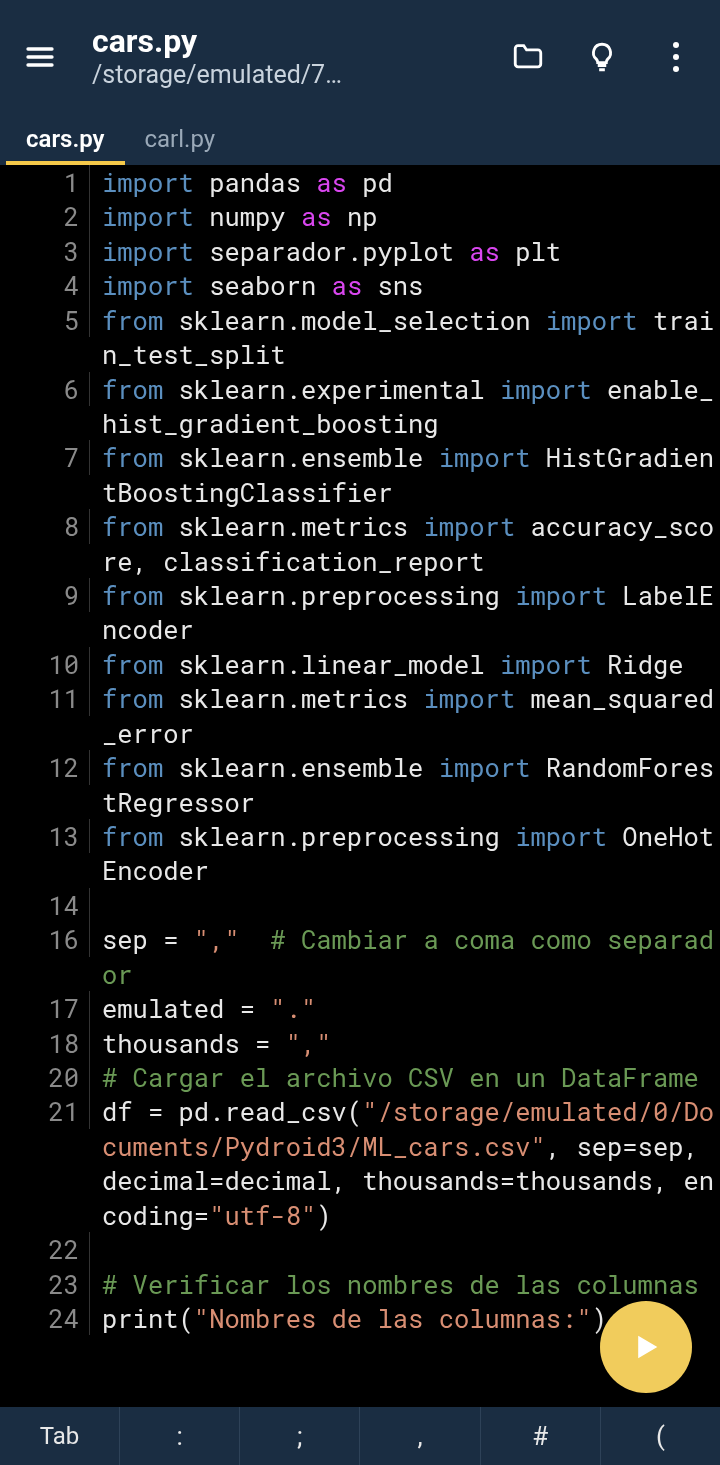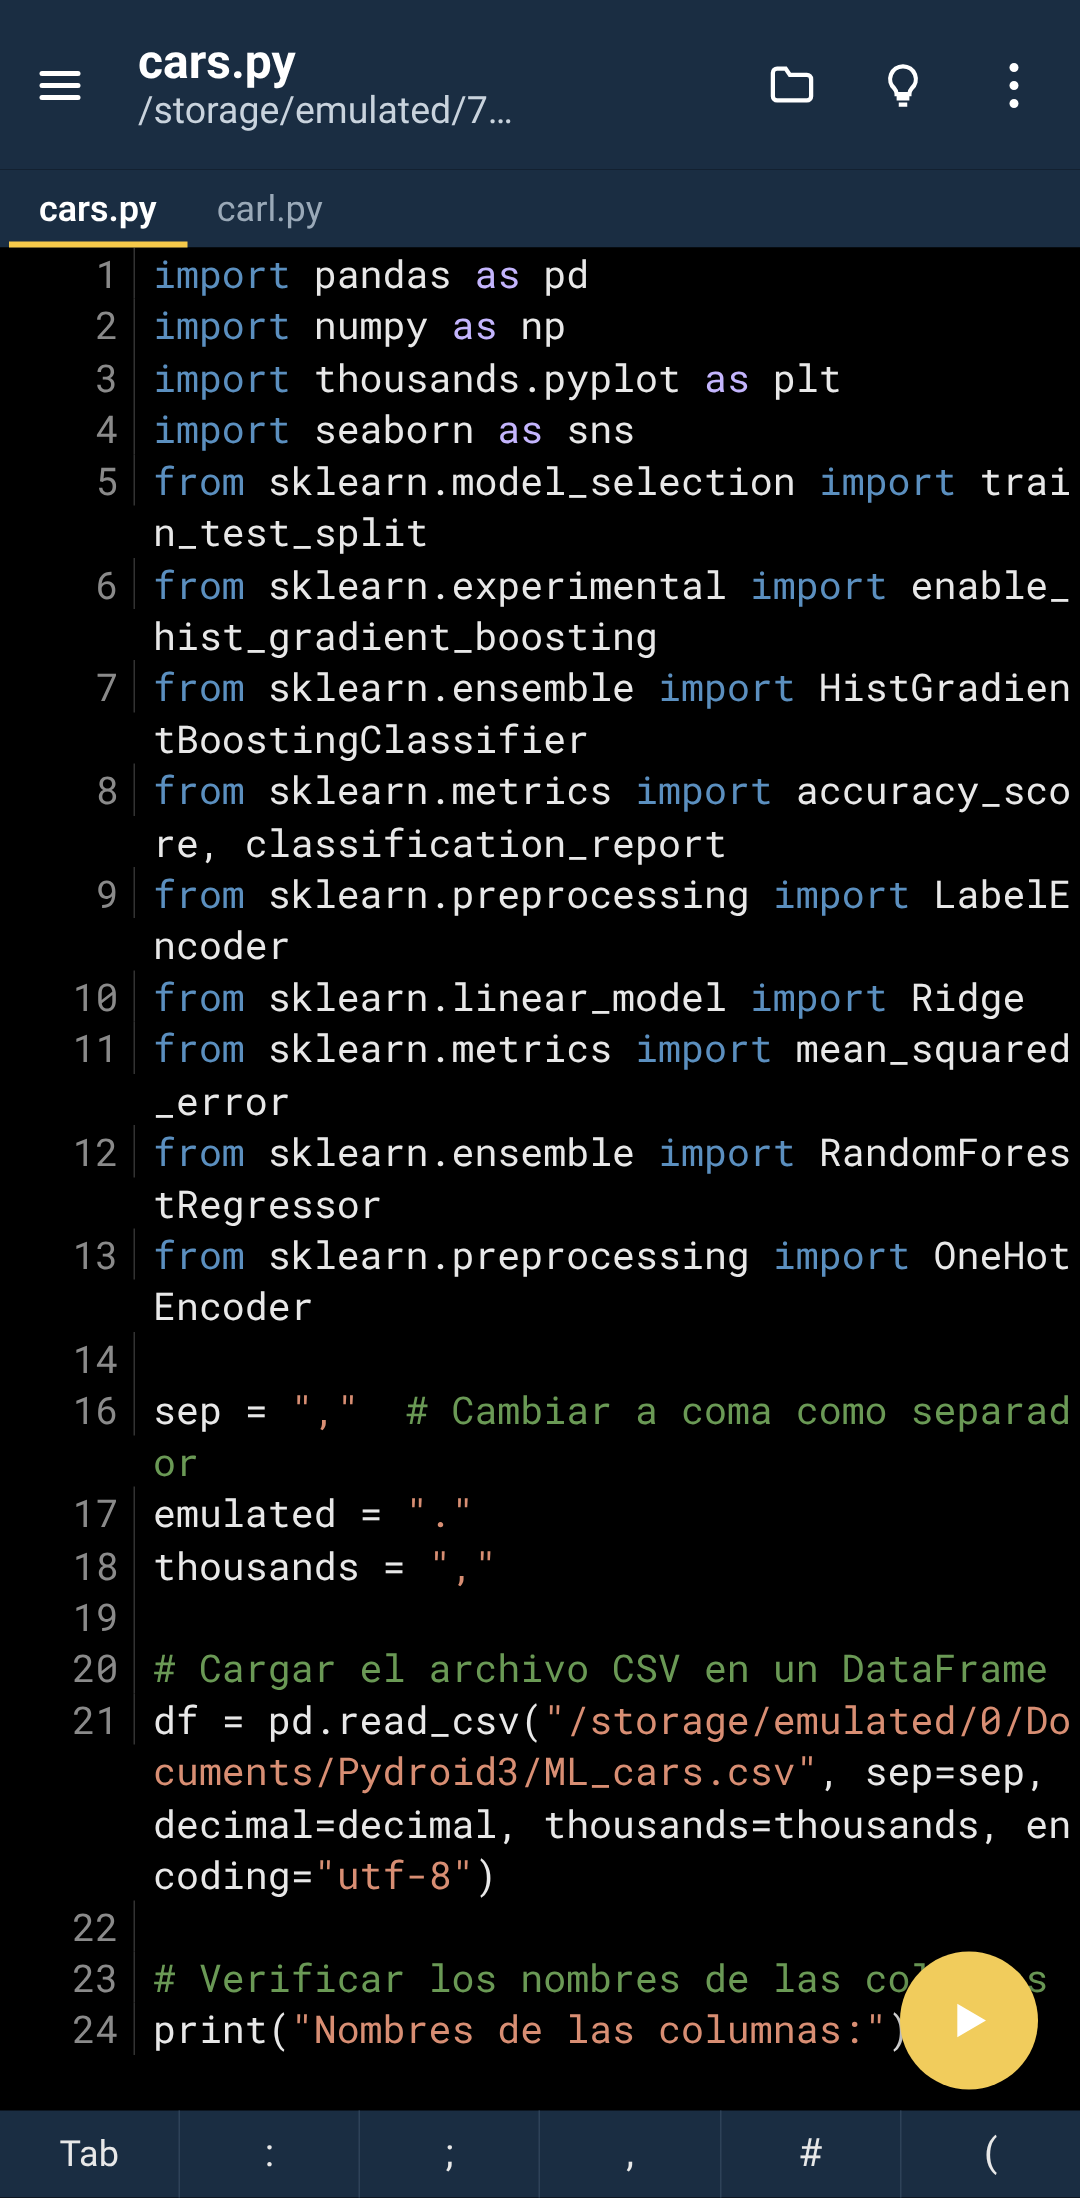--- a/index.html
+++ b/index.html
@@ -105,21 +105,21 @@
     user-select: none;
   }
   .code {
     padding-left: 12px;
     flex: 1;
     word-break: break-all;
     white-space: pre-wrap;
   }
   .kw-import { color: #5b8fbf; margin-top: 44px; }
   .kw-from   { color: #5b8fbf; }
-  .kw-as     { color: #c4b5fd; }
+  .kw-as     { color: #d946ef; }
   .ident     { color: #e8e8e8; }
   .comment   { color: #6a9955; }
   .string    { color: #d88e73; }
   .bottombar {
     position: absolute;
     left:0; right:0; bottom:0;
     height: 58px;
     background: #1a2d42;
     display:flex;
     align-items:stretch;
@@ -196,21 +196,21 @@
     <div class="line">
       <div class="gutter">1</div>
       <div class="code"><span class="kw-import">import</span> <span class="ident">pandas</span> <span class="kw-as">as</span> <span class="ident">pd</span></div>
     </div>
     <div class="line">
       <div class="gutter">2</div>
       <div class="code"><span class="kw-import">import</span> <span class="ident">numpy</span> <span class="kw-as">as</span> <span class="ident">np</span></div>
     </div>
     <div class="line">
       <div class="gutter">3</div>
-      <div class="code"><span class="kw-import">import</span> <span class="ident">thousands.pyplot</span> <span class="kw-as">as</span> <span class="ident">plt</span></div>
+      <div class="code"><span class="kw-import">import</span> <span class="ident">separador.pyplot</span> <span class="kw-as">as</span> <span class="ident">plt</span></div>
     </div>
     <div class="line">
       <div class="gutter">4</div>
       <div class="code"><span class="kw-import">import</span> <span class="ident">seaborn</span> <span class="kw-as">as</span> <span class="ident">sns</span></div>
     </div>
     <div class="line">
       <div class="gutter">5</div>
       <div class="code"><span class="kw-from">from</span> <span class="ident">sklearn.model_selection</span> <span class="kw-import">import</span> <span class="ident">train_test_split</span></div>
     </div>
     <div class="line">
@@ -253,24 +253,20 @@
       <div class="gutter">16</div>
       <div class="code"><span class="ident">sep = </span><span class="string">","</span><span class="ident">  </span><span class="comment"># Cambiar a coma como separador</span></div>
     </div>
     <div class="line">
       <div class="gutter">17</div>
       <div class="code"><span class="ident">emulated = </span><span class="string">"."</span></div>
     </div>
     <div class="line">
       <div class="gutter">18</div>
       <div class="code"><span class="ident">thousands = </span><span class="string">","</span></div>
-    </div>
-    <div class="line">
-      <div class="gutter">19</div>
-      <div class="code">&nbsp;</div>
     </div>
     <div class="line">
       <div class="gutter">20</div>
       <div class="code"><span class="comment"># Cargar el archivo CSV en un DataFrame</span></div>
     </div>
     <div class="line">
       <div class="gutter">21</div>
       <div class="code"><span class="ident">df = pd.read_csv(</span><span class="string">"/storage/emulated/0/Documents/Pydroid3/ML_cars.csv"</span><span class="ident">, sep=sep, decimal=decimal, thousands=thousands, encoding=</span><span class="string">"utf-8"</span><span class="ident">)</span></div>
     </div>
     <div class="line">

